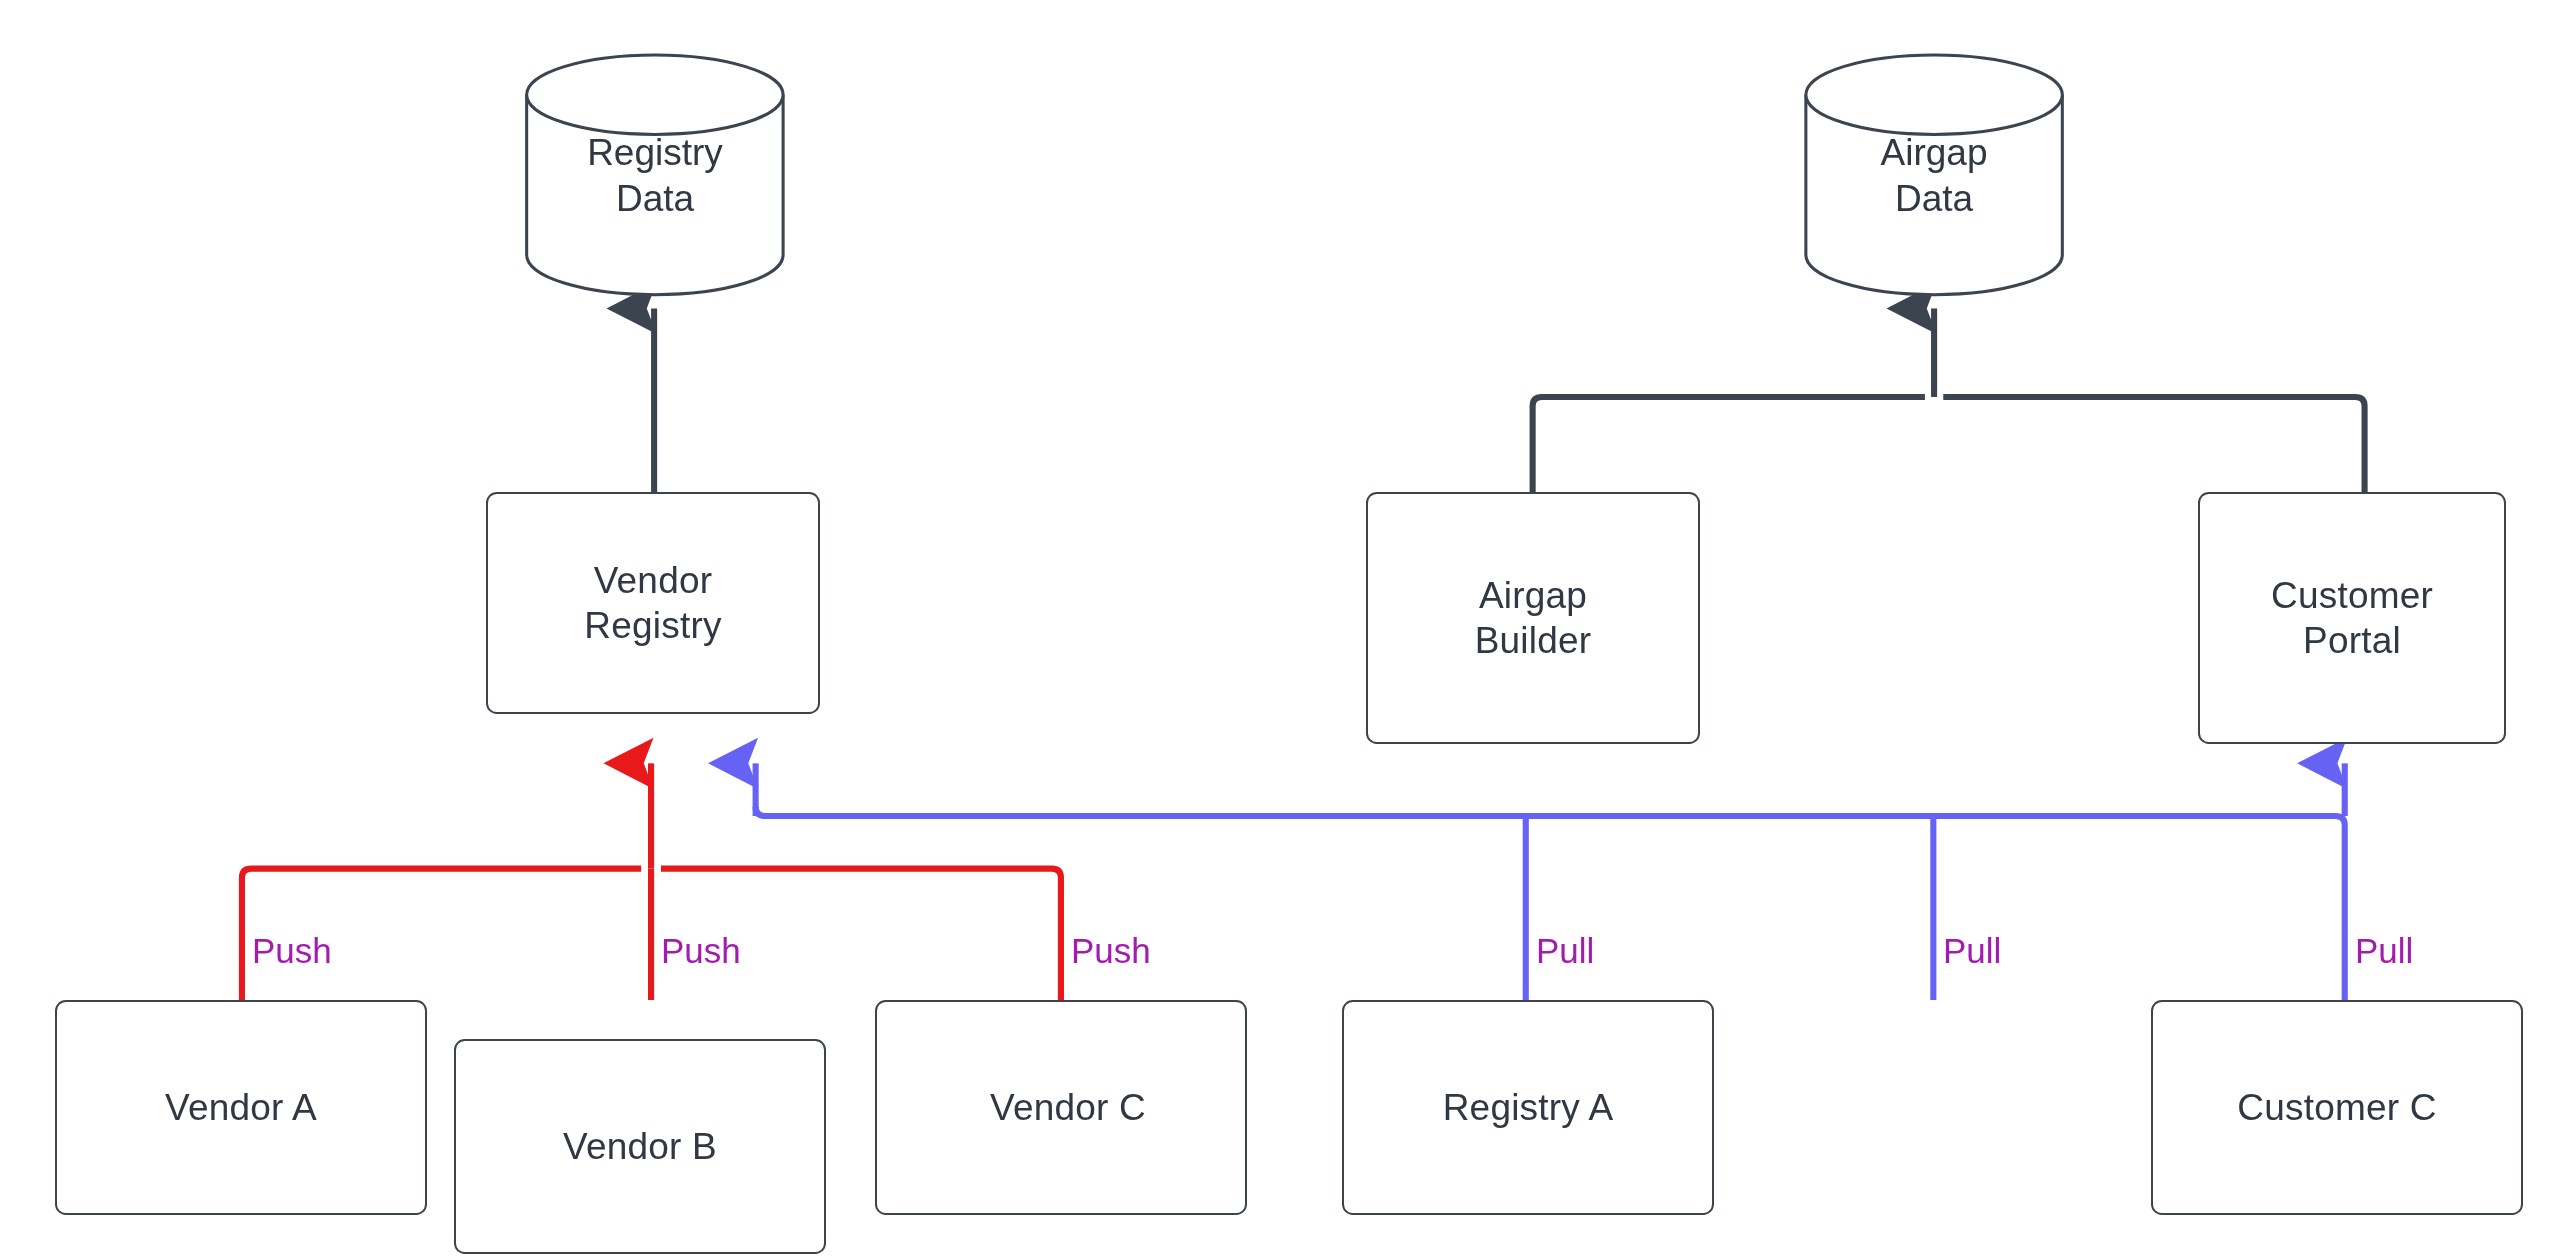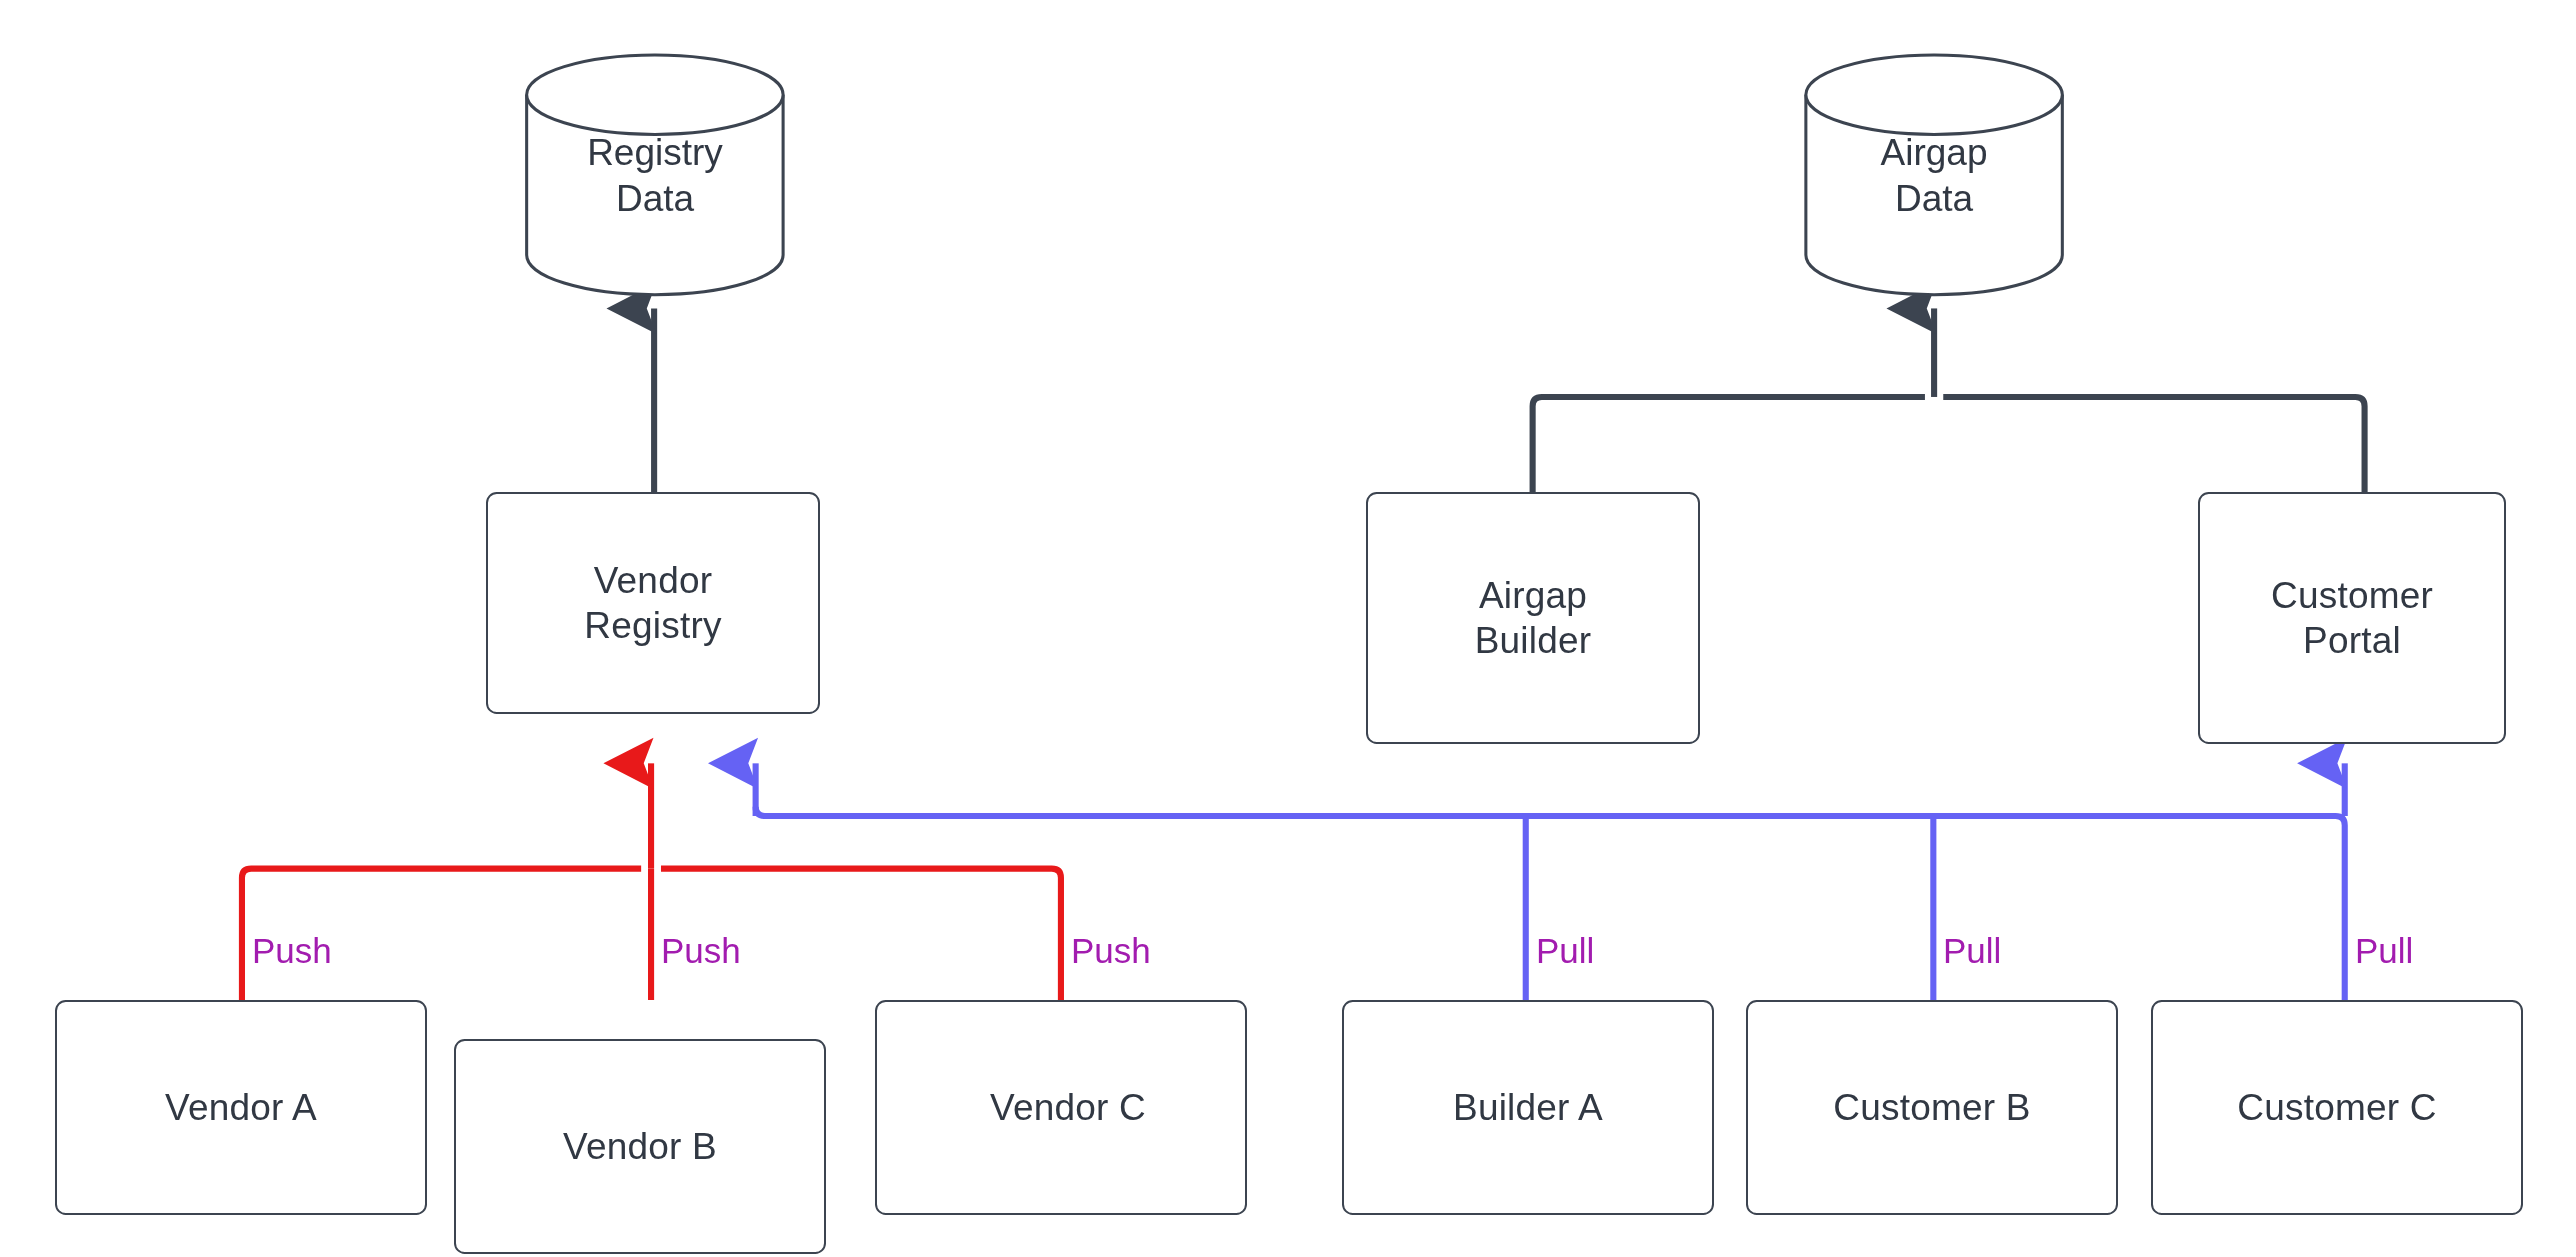--- a/index.html
+++ b/index.html
@@ -86,24 +86,21 @@
     <span class="lbl">Vendor A</span>
   </div>
   <div class="node boxnode" style="left:454px;top:1000px;width:372px;height:215px;margin-top:39px;">
     <span class="lbl">Vendor B</span>
   </div>
   <div class="node boxnode" style="left:875px;top:1000px;width:372px;height:215px;padding-left:14px;">
     <span class="lbl">Vendor C</span>
   </div>
 
   <div class="node boxnode" style="left:1342px;top:1000px;width:372px;height:215px;">
-    <span class="lbl">Builder A</span>
-  </div>
-  <div class="node boxnode" style="left:1746px;top:1000px;width:372px;height:215px;">
-    <span class="lbl">Customer B</span>
+    <span class="lbl">Registry A</span>
   </div>
   <div class="node boxnode" style="left:2151px;top:1000px;width:372px;height:215px;">
     <span class="lbl">Customer C</span>
   </div>
 
   <div class="edgelbl" style="left:252px;top:933px;">Push</div>
   <div class="edgelbl" style="left:661px;top:933px;">Push</div>
   <div class="edgelbl" style="left:1071px;top:933px;">Push</div>
 
   <div class="edgelbl" style="left:1536px;top:933px;">Pull</div>

